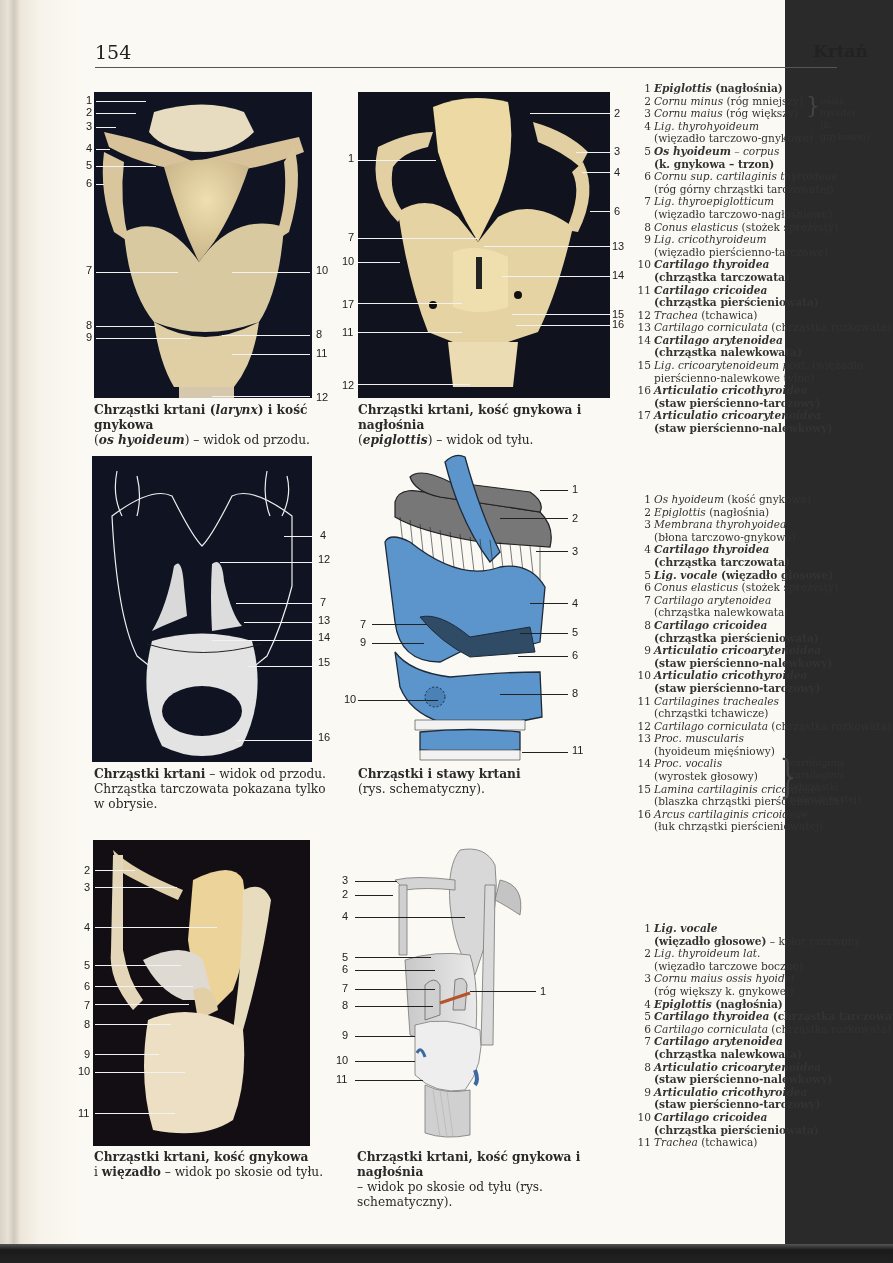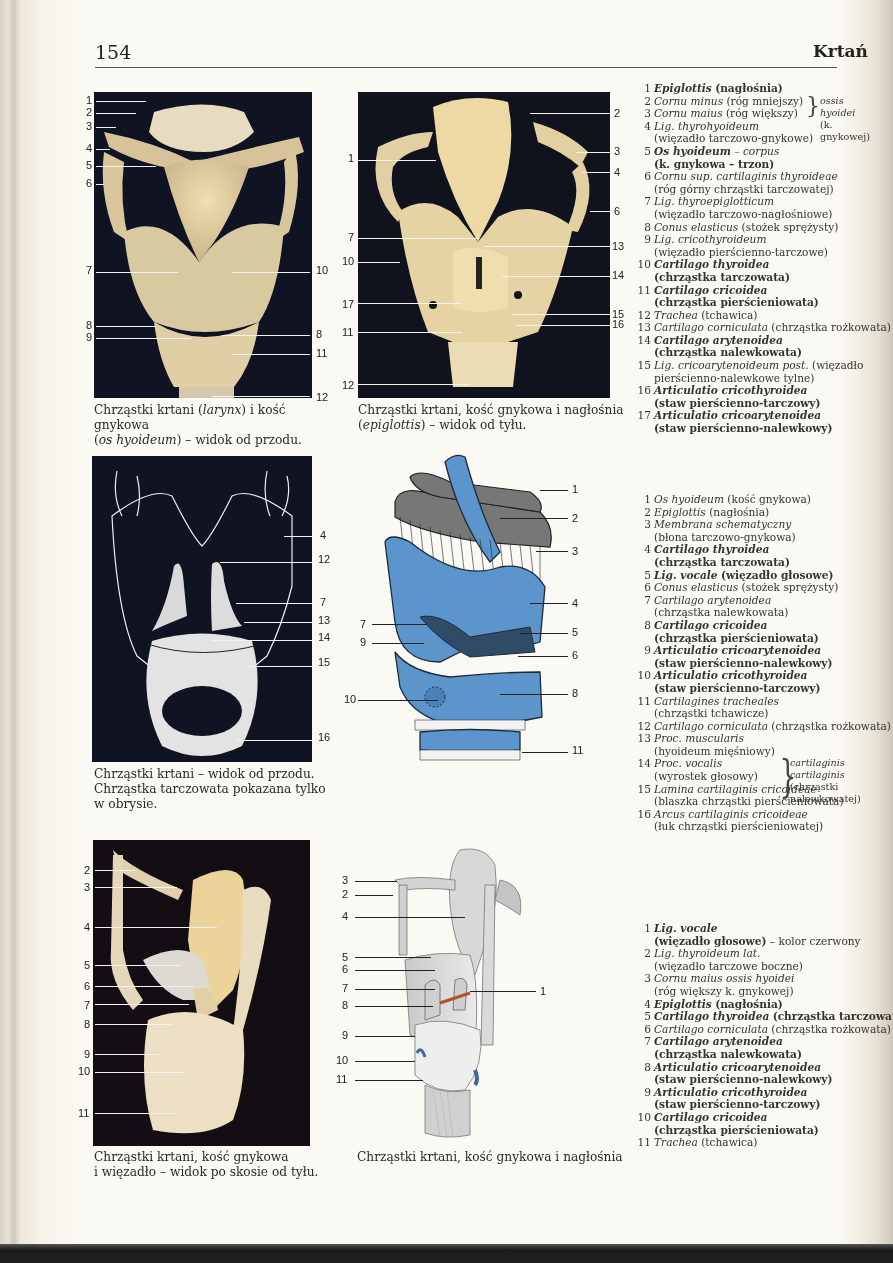--- a/index.html
+++ b/index.html
@@ -2,42 +2,42 @@
 <html><head>
 <meta charset="utf-8">
 <style>
   html, body { margin:0; padding:0; }
   body {
     width:893px; height:1263px; position:relative; overflow:hidden;
     background:#2a2a2a;
     font-family:"DejaVu Serif", serif;
   }
   .page {
-    position:absolute; left:0; top:0; width:893px; height:1248px;
+    position:absolute; left:0; top:0; width:785px; height:1248px;
     background:linear-gradient(to right,#d9d2c6 0px,#e8e2d6 8px,#cfc8bc 14px,#ece6da 20px,#f7f3ea 40px,#fbf9f3 80px,#fbf9f3 840px,#f2eee4 860px,#e3ddd0 880px,#cdc6b9 893px);
   }
   .page-bottom-shadow {
     position:absolute; left:0; top:1244px; width:893px; height:19px;
     background:linear-gradient(to bottom,#555 0,#1a1a1a 6px,#222 19px);
   }
   .header-num { position:absolute; left:95px; top:41px; font-size:19px; color:#222; }
   .header-title { position:absolute; left:813px; top:41px; font-size:17px; font-weight:bold; color:#222; }
   .header-rule { position:absolute; left:95px; top:67px; width:742px; height:1px; background:#555; }
 
   .fig { position:absolute; overflow:hidden; }
   .photo-dark { background:#0f1322; }
   .photo-dark2 { background:#10131d; }
   .photo-dark3 { background:#120e14; }
 
   .lbl { position:absolute; font-family:"Liberation Sans", sans-serif; font-size:11px; color:#222; line-height:11px; }
   .line { position:absolute; height:1px; background:#f2f2f2; }
   .line.dark { background:#222; }
 
   .caption { position:absolute; font-size:12.2px; line-height:15px; color:#2a2a2a; }
-  .caption b { font-weight:normal; }
+  .caption b { font-weight:bold; }
 
   .legend { position:absolute; left:640px; font-size:10.6px; line-height:12.6px; color:#333; width:235px; }
   .legend .row { position:relative; padding-left:14px; white-space:nowrap; }
   .legend .n { position:absolute; left:0; width:11px; text-align:right; }
   .legend .n2 { left:-6px; width:17px; }
   .legend .sub { padding-left:14px; white-space:nowrap; }
   .brace-note { position:absolute; font-style:italic; font-size:9.6px; line-height:12px; }
   .brace { position:absolute; font-size:22px; line-height:22px; color:#444; }
 
   
@@ -236,20 +236,24 @@
     <div class="line dark" style="left:358px;top:700px;width:80px;"></div>
     <div class="line dark" style="left:540px;top:490px;width:28px;"></div>
     <div class="line dark" style="left:500px;top:518px;width:68px;"></div>
     <div class="line dark" style="left:536px;top:551px;width:32px;"></div>
     <div class="line dark" style="left:530px;top:603px;width:38px;"></div>
     <div class="line dark" style="left:520px;top:633px;width:48px;"></div>
     <div class="line dark" style="left:518px;top:656px;width:50px;"></div>
     <div class="line dark" style="left:500px;top:694px;width:68px;"></div>
     <div class="line dark" style="left:522px;top:752px;width:46px;"></div>
   </div>
+  <div class="caption" style="left:358px;top:767px;width:240px;">
+    <b>Chrząstki i stawy krtani</b><br>
+    <span>(rys. schematyczny).</span>
+  </div>
 
   <div class="fig photo-dark3" style="left:93px;top:840px;width:217px;height:306px;">
     <svg width="217" height="306">
       <path d="M20 10 Q40 30 90 50 L85 60 Q40 40 25 30 Z" fill="#e1d0ac"></path>
       <path d="M20 15 L30 15 L30 110 Q35 140 50 160 L40 170 Q15 140 18 110 Z" fill="#e4d6b8"></path>
       <path d="M100 40 Q140 20 150 40 Q160 100 140 150 L120 170 Q100 140 95 100 Z" fill="#ecd39a"></path>
       <path d="M150 50 Q170 40 178 60 Q170 120 150 190 L140 190 Q150 120 150 50 Z" fill="#e8dcbe"></path>
       <path d="M50 120 Q90 100 110 120 L120 160 L90 160 Q65 150 50 120 Z" fill="#dedad2"></path>
       <path d="M100 150 Q120 140 125 170 L105 180 Z" fill="#e2cfa6"></path>
       <path d="M55 180 Q100 160 150 190 Q155 240 140 280 Q110 300 60 290 Q45 240 55 180 Z" fill="#ecdfc4"></path>
@@ -329,20 +333,21 @@
     <div class="line dark" style="left:355px;top:970px;width:80px;"></div>
     <div class="line dark" style="left:355px;top:989px;width:80px;"></div>
     <div class="line dark" style="left:355px;top:1006px;width:78px;"></div>
     <div class="line dark" style="left:355px;top:1036px;width:60px;"></div>
     <div class="line dark" style="left:355px;top:1061px;width:60px;"></div>
     <div class="line dark" style="left:355px;top:1080px;width:68px;"></div>
     <div class="line dark" style="left:470px;top:991px;width:66px;"></div>
   </div>
   <div class="caption" style="left:357px;top:1150px;width:270px;">
     <b>Chrząstki krtani, kość gnykowa i nagłośnia</b><br>
+    <span>– widok po skosie od tyłu (rys. schematyczny).</span>
   </div>
 
   <div class="legend" style="top:82px;">
     <div class="row"><span class="n">1</span><b><i>Epiglottis</i></b> <b>(nagłośnia)</b></div>
     <div class="row"><span class="n">2</span><i>Cornu minus</i> <span>(róg mniejszy)</span></div>
     <div class="row"><span class="n">3</span><i>Cornu maius</i> <span>(róg większy)</span></div>
     <div class="row"><span class="n">4</span><i>Lig. thyrohyoideum</i></div>
     <div class="sub">(więzadło tarczowo-gnykowe)</div>
     <div class="row"><span class="n">5</span><b><i>Os hyoideum</i></b><i> – corpus</i></div>
     <div class="sub"><b>(k. gnykowa – trzon)</b></div>
@@ -370,21 +375,21 @@
 
     <span class="brace" style="left:166px;top:13px;">}</span>
     <div class="brace-note" style="left:180px;top:13px;">
       <span>ossis hyoidei</span><br><span style="font-style:normal">(k. gnykowej)</span>
     </div>
   </div>
 
   <div class="legend" style="top:493px;">
     <div class="row"><span class="n">1</span><i>Os hyoideum</i> <span>(kość gnykowa)</span></div>
     <div class="row"><span class="n">2</span><i>Epiglottis</i> <span>(nagłośnia)</span></div>
-    <div class="row"><span class="n">3</span><i>Membrana schematyczny</i></div>
+    <div class="row"><span class="n">3</span><i>Membrana thyrohyoidea</i></div>
     <div class="sub">(błona tarczowo-gnykowa)</div>
     <div class="row"><span class="n">4</span><b><i>Cartilago thyroidea</i></b></div>
     <div class="sub"><b>(chrząstka tarczowata)</b></div>
     <div class="row"><span class="n">5</span><b><i>Lig. vocale</i></b> <b>(więzadło głosowe)</b></div>
     <div class="row"><span class="n">6</span><i>Conus elasticus</i> <span>(stożek sprężysty)</span></div>
     <div class="row"><span class="n">7</span><i>Cartilago arytenoidea</i></div>
     <div class="sub">(chrząstka nalewkowata)</div>
     <div class="row"><span class="n">8</span><b><i>Cartilago cricoidea</i></b></div>
     <div class="sub"><b>(chrząstka pierścieniowata)</b></div>
     <div class="row"><span class="n">9</span><b><i>Articulatio cricoarytenoidea</i></b></div>

